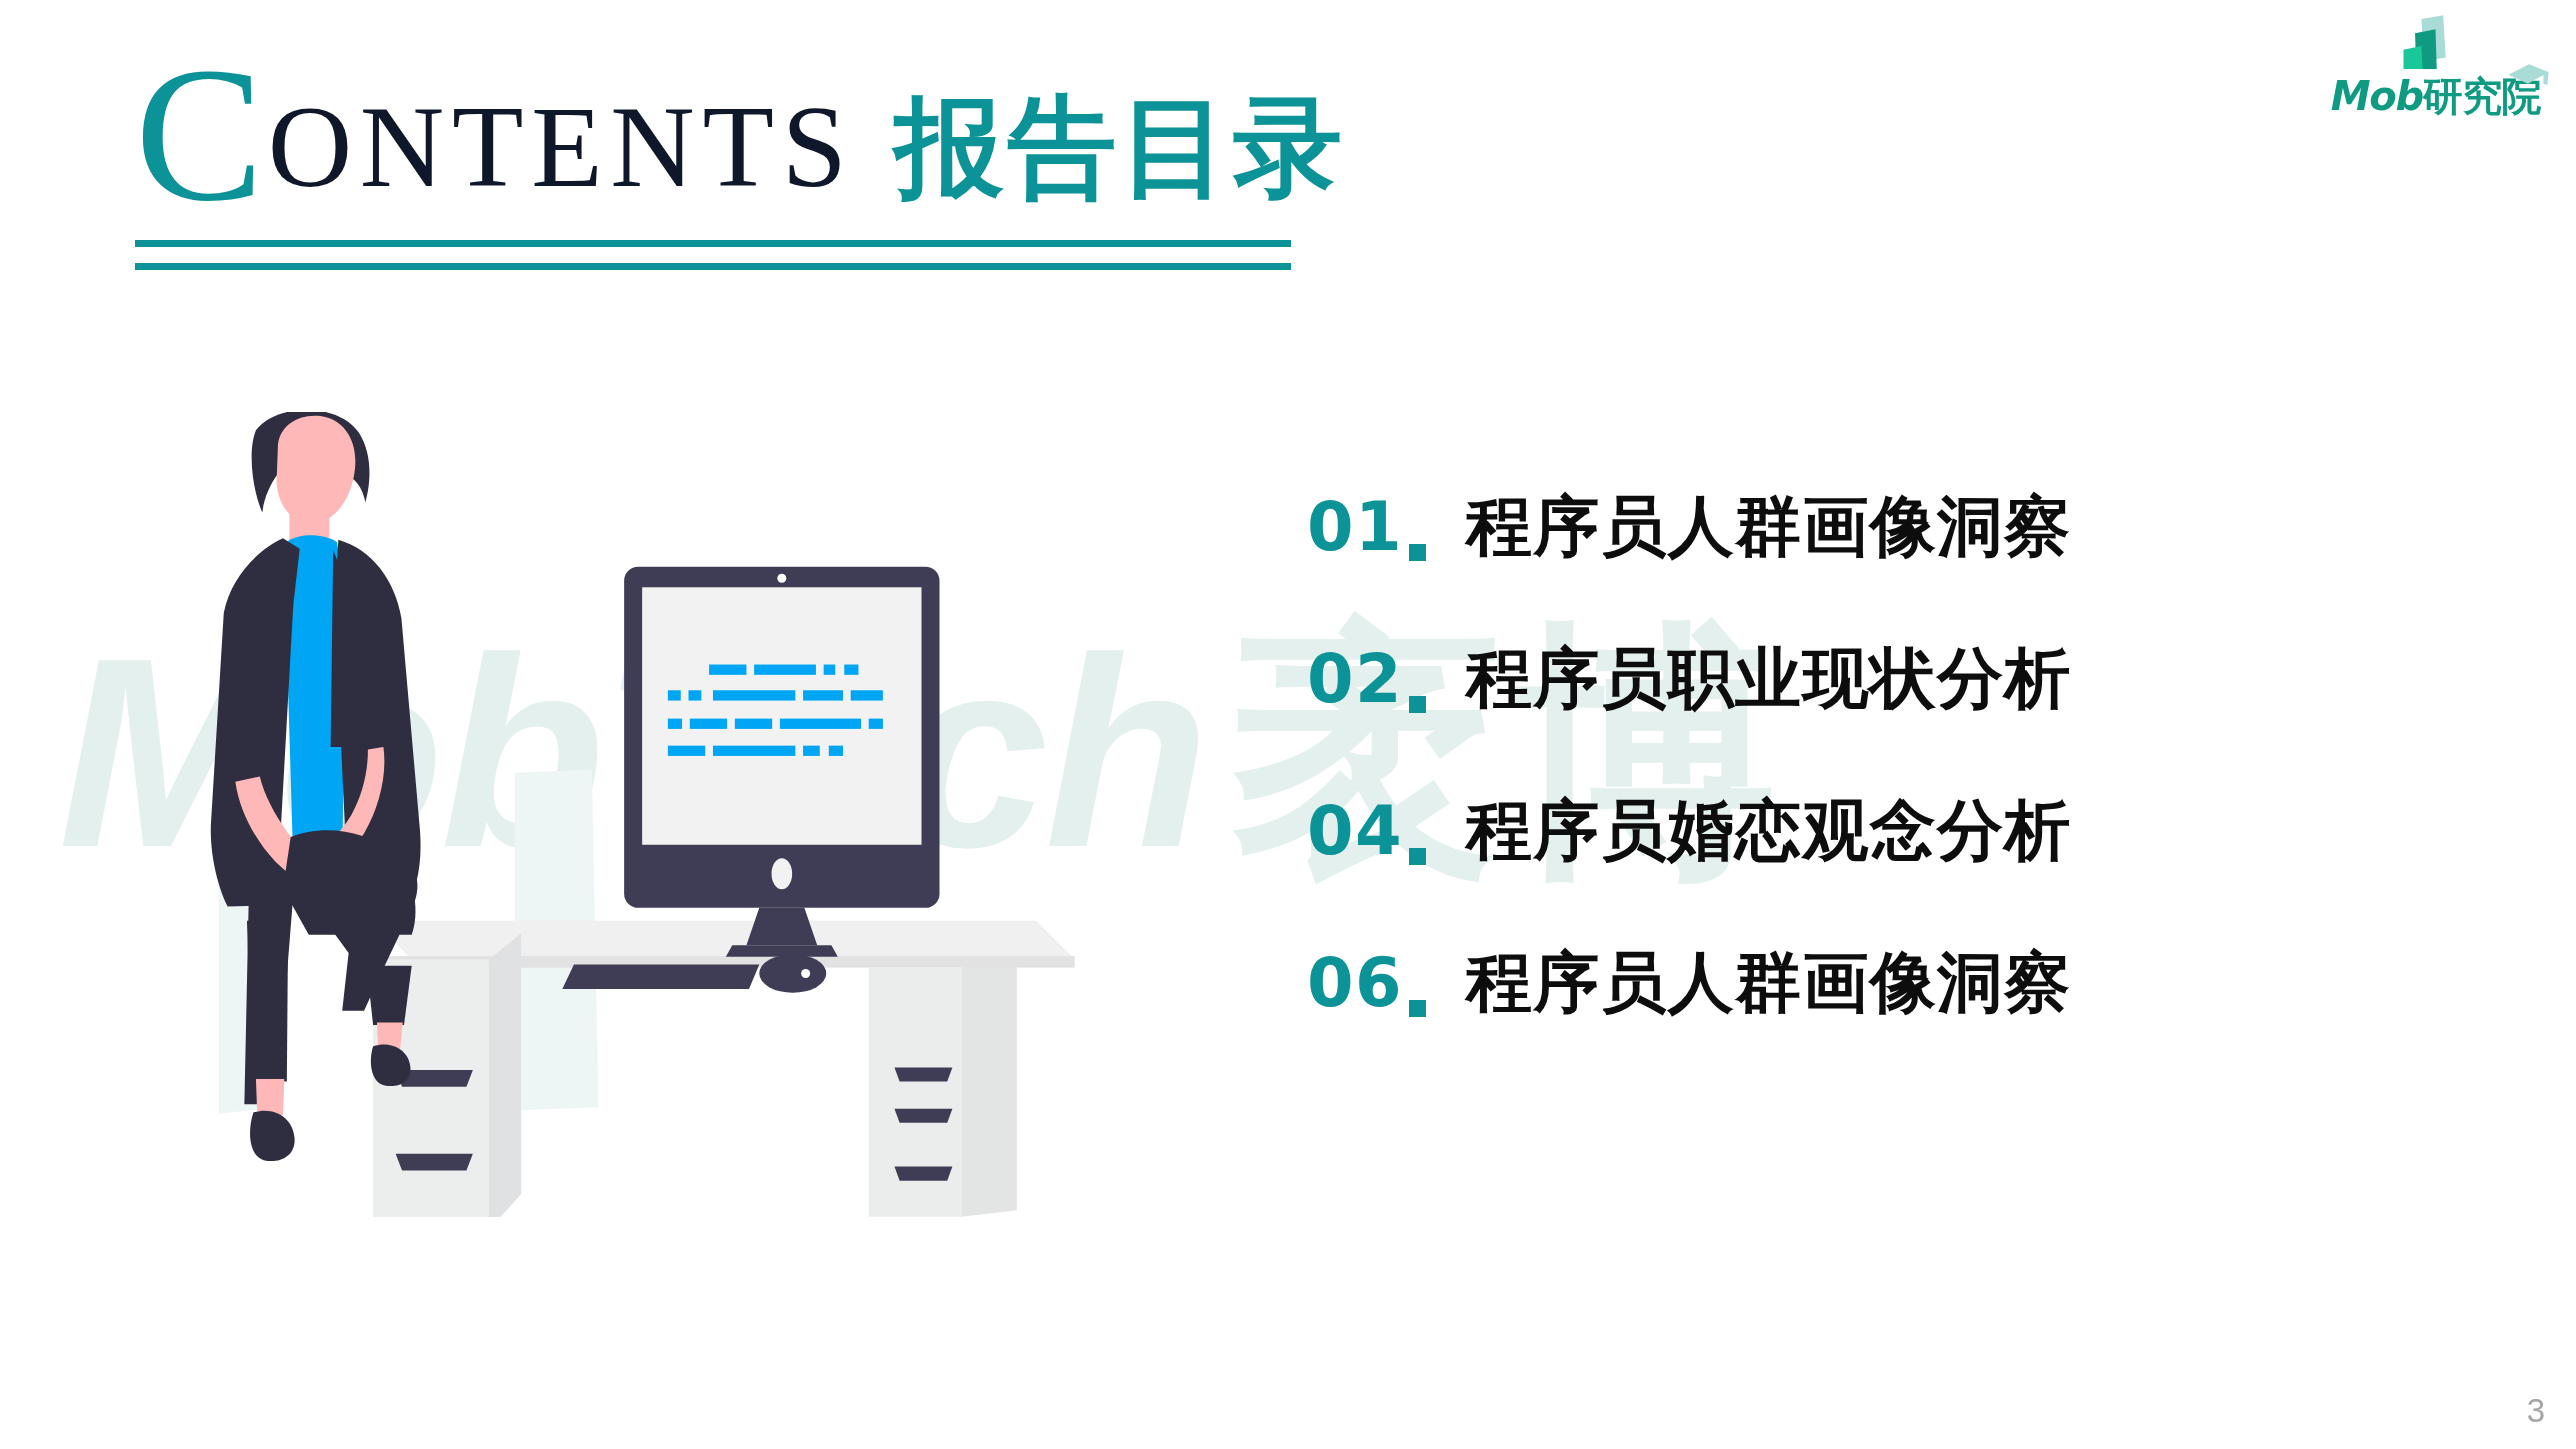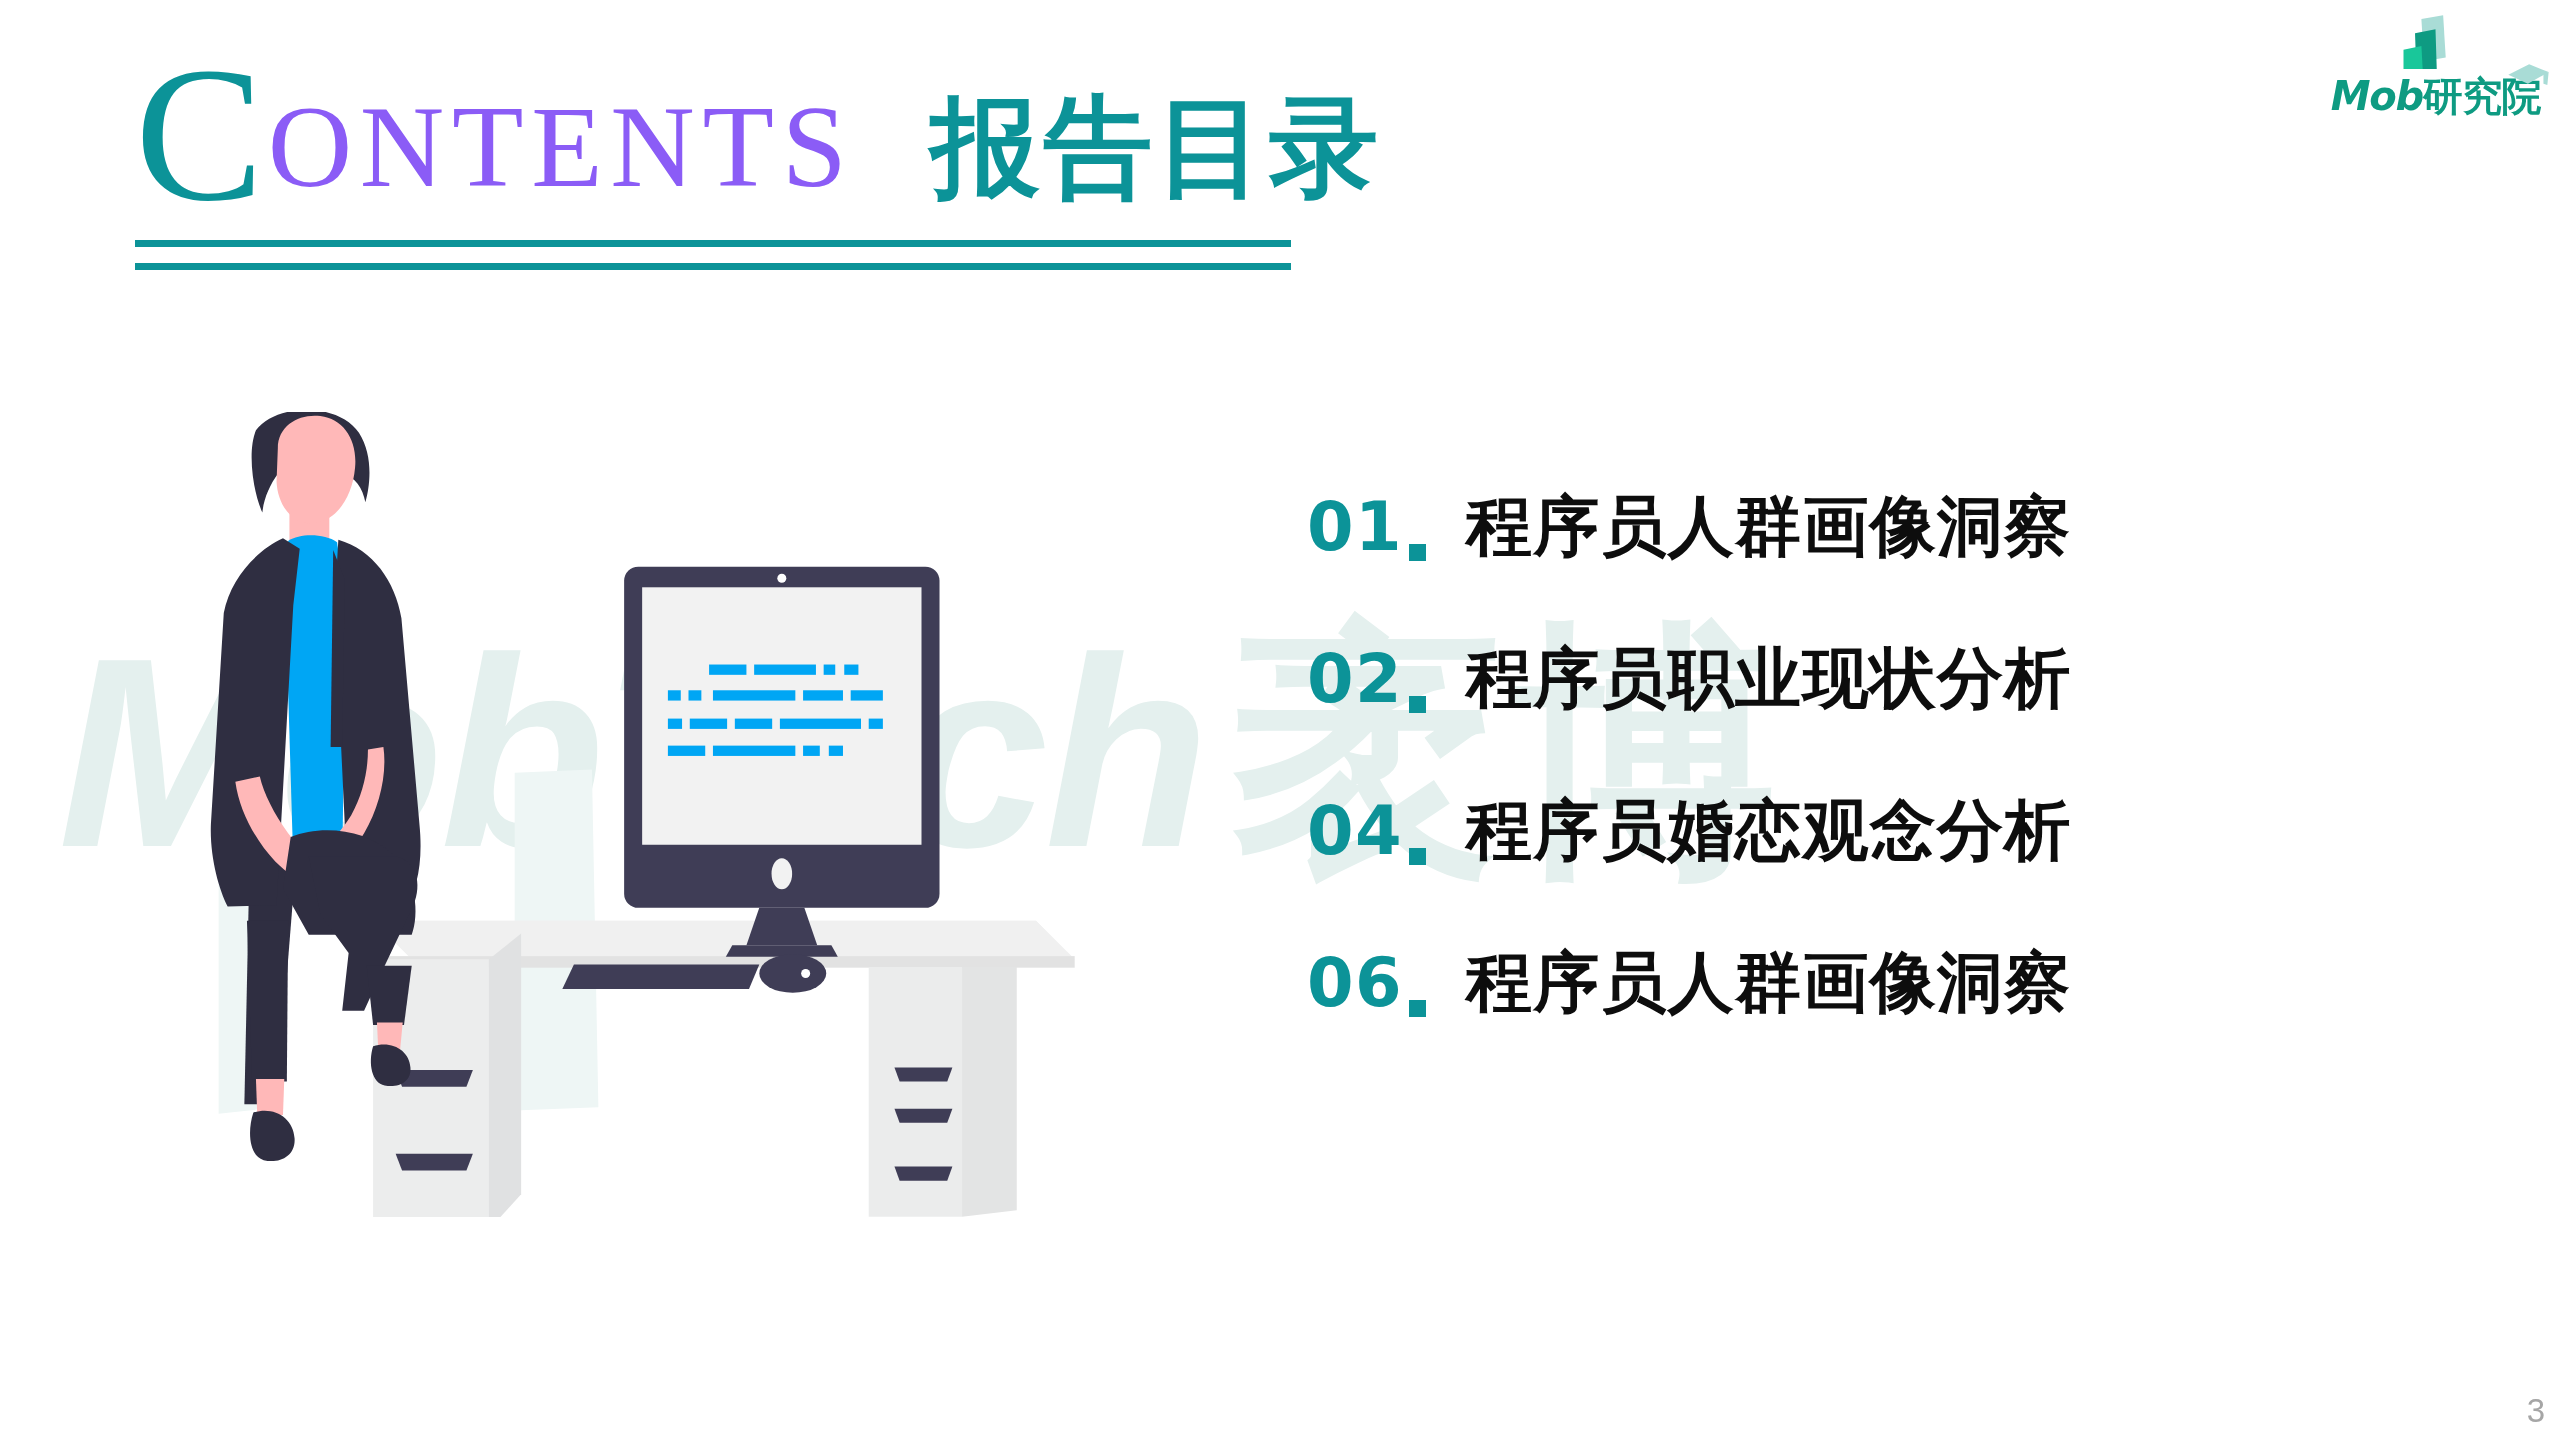--- a/index.html
+++ b/index.html
@@ -22,26 +22,26 @@
     position:absolute; left:135px; top:39px;
     display:flex; align-items:baseline; white-space:nowrap;
   }
   .big-c{
     font-family:"Liberation Serif", serif;
     font-size:193px; line-height:0.86; color:#0c9398; font-weight:400;
     letter-spacing:0px; position:relative; top:13px;
   }
   .contents-rest{
     font-family:"Liberation Serif", serif;
-    font-size:117px; color:#8b5cf6; font-weight:400;
+    font-size:117px; color:#0f172a; font-weight:400;
     letter-spacing:7.7px; margin-left:3.9px; position:relative; top:0px;
   }
   .title-cn{
     font-size:109px; font-weight:bold; color:#0c9398;
-    letter-spacing:3.9px; margin-left:76px; position:relative; top:-1.3px;
+    letter-spacing:3.9px; margin-left:40px; position:relative; top:-1.3px;
     font-family:"DejaVu Sans", sans-serif;
   }
 
   .rule-wrap{ position:absolute; left:135px; top:240px; width:1156px; }
   .rule{ height:7px; background:#0c9398; width:100%; }
   .rule.second{ margin-top:16px; }
 
   
   .logo{ position:absolute; right:35px; top:14px; height:64px; display:flex; align-items:center;flex-direction:column; }
   .logo-mark{ position:relative; width:58px; height:55px; margin-right:9px; }

